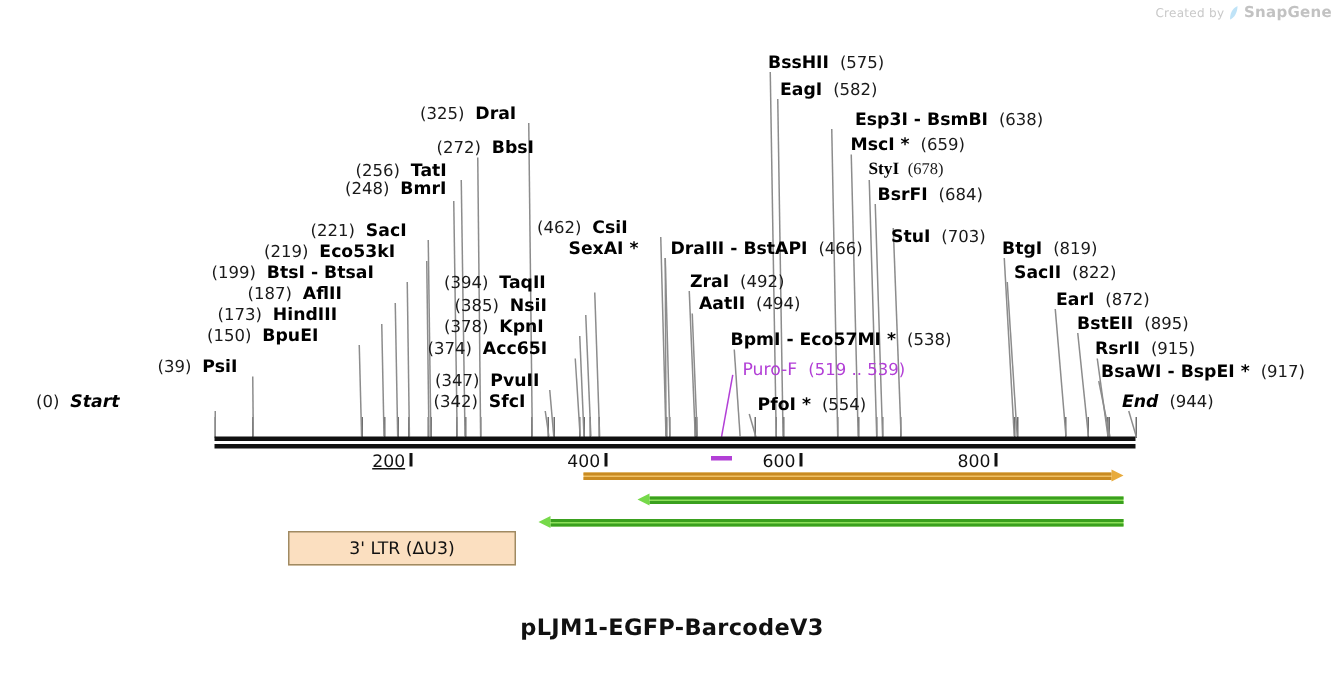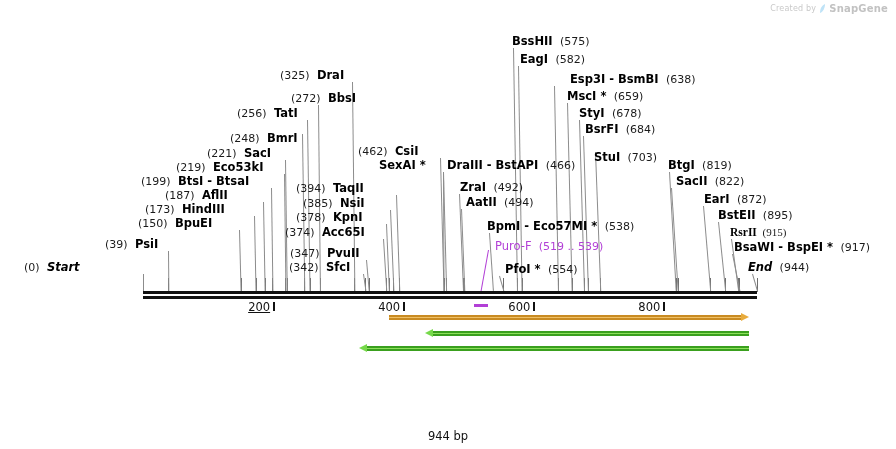--- a/index.html
+++ b/index.html
@@ -178,21 +178,21 @@
 
   <div class="labels" id="labels">
       <div class="lbl" style="left: 24px; top: 241px;"><span class="pos">(0)</span>&nbsp;&nbsp;<span class="ital">Start</span></div>
       <div class="lbl" style="left: 105px; top: 218px;"><span class="pos">(39)</span>&nbsp;&nbsp;<span class="enz">PsiI</span></div>
       <div class="lbl" style="left: 138px; top: 197px;"><span class="pos">(150)</span>&nbsp;&nbsp;<span class="enz">BpuEI</span></div>
       <div class="lbl" style="left: 145px; top: 183px;"><span class="pos">(173)</span>&nbsp;&nbsp;<span class="enz">HindIII</span></div>
       <div class="lbl" style="left: 165px; top: 169px;"><span class="pos">(187)</span>&nbsp;&nbsp;<span class="enz">AflII</span></div>
       <div class="lbl" style="left: 141px; top: 155px;"><span class="pos">(199)</span>&nbsp;&nbsp;<span class="enz">BtsI - BtsaI</span></div>
       <div class="lbl" style="left: 176px; top: 141px;"><span class="pos">(219)</span>&nbsp;&nbsp;<span class="enz">Eco53kI</span></div>
       <div class="lbl" style="left: 207px; top: 127px;"><span class="pos">(221)</span>&nbsp;&nbsp;<span class="enz">SacI</span></div>
-      <div class="lbl" style="left: 230px; top: 112px;"><span class="pos">(248)</span>&nbsp;&nbsp;<span class="enz">BmrI</span></div>
+      <div class="lbl" style="left: 230px; top: 99px;"><span class="pos">(248)</span>&nbsp;&nbsp;<span class="enz">BmrI</span></div>
       <div class="lbl" style="left: 237px; top: 87px;"><span class="pos">(256)</span>&nbsp;&nbsp;<span class="enz">TatI</span></div>
       <div class="lbl" style="left: 243px; top: 72px; margin-left: 48px;"><span class="pos">(272)</span>&nbsp;&nbsp;<span class="enz">BbsI</span></div>
       <div class="lbl" style="left: 280px; top: 49px;"><span class="pos">(325)</span>&nbsp;&nbsp;<span class="enz">DraI</span></div>
       <div class="lbl" style="left: 289px; top: 241px;"><span class="pos">(342)</span>&nbsp;&nbsp;<span class="enz">SfcI</span></div>
       <div class="lbl" style="left: 290px; top: 227px;"><span class="pos">(347)</span>&nbsp;&nbsp;<span class="enz">PvuII</span></div>
       <div class="lbl" style="left: 285px; top: 206px;"><span class="pos">(374)</span>&nbsp;&nbsp;<span class="enz">Acc65I</span></div>
       <div class="lbl" style="left: 296px; top: 191px;"><span class="pos">(378)</span>&nbsp;&nbsp;<span class="enz">KpnI</span></div>
       <div class="lbl" style="left: 303px; top: 177px;"><span class="pos">(385)</span>&nbsp;&nbsp;<span class="enz">NsiI</span></div>
       <div class="lbl" style="left: 296px; top: 162px;"><span class="pos">(394)</span>&nbsp;&nbsp;<span class="enz">TaqII</span></div>
       <div class="lbl" style="left: 358px; top: 125px;"><span class="pos">(462)</span>&nbsp;&nbsp;<span class="enz">CsiI</span></div>
@@ -200,28 +200,28 @@
       <div class="lbl" style="left: 447px; top: 139px; text-align: center;"><span class="enz">DraIII - BstAPI</span>&nbsp;&nbsp;<span class="pos">(466)</span></div>
       <div class="lbl" style="left: 460px; top: 161px;"><span class="enz">ZraI</span>&nbsp;&nbsp;<span class="pos">(492)</span></div>
       <div class="lbl" style="left: 466px; top: 176px;"><span class="enz">AatII</span>&nbsp;&nbsp;<span class="pos">(494)</span></div>
       <div class="lbl" style="left: 487px; top: 200px;"><span class="enz">BpmI - Eco57MI *</span>&nbsp;&nbsp;<span class="pos">(538)</span></div>
       <div class="lbl primer" style="left: 495px; top: 220px;"><span class="enz">Puro-F</span>&nbsp;&nbsp;<span class="pos">(519 .. 539)</span></div>
       <div class="lbl" style="left: 505px; top: 243px;"><span class="enz">PfoI *</span>&nbsp;&nbsp;<span class="pos">(554)</span></div>
       <div class="lbl" style="left: 512px; top: 15px;"><span class="enz">BssHII</span>&nbsp;&nbsp;<span class="pos">(575)</span></div>
       <div class="lbl" style="left: 520px; top: 33px;"><span class="enz">EagI</span>&nbsp;&nbsp;<span class="pos">(582)</span></div>
       <div class="lbl" style="left: 570px; top: 53px;"><span class="enz">Esp3I - BsmBI</span>&nbsp;&nbsp;<span class="pos">(638)</span></div>
       <div class="lbl" style="left: 567px; top: 70px;"><span class="enz">MscI *</span>&nbsp;&nbsp;<span class="pos">(659)</span></div>
-      <div class="lbl" style="left: 579px; top: 87px;"><span class="enz">StyI</span>&nbsp;&nbsp;<span class="pos">(678)</span></div>
+      <div class="lbl" style="left: 579px; top: 87px; font-family: Liberation Serif, serif;"><span class="enz">StyI</span>&nbsp;&nbsp;<span class="pos">(678)</span></div>
       <div class="lbl" style="left: 585px; top: 103px;"><span class="enz">BsrFI</span>&nbsp;&nbsp;<span class="pos">(684)</span></div>
       <div class="lbl" style="left: 594px; top: 119px; margin-top: 12px;"><span class="enz">StuI</span>&nbsp;&nbsp;<span class="pos">(703)</span></div>
       <div class="lbl" style="left: 668px; top: 139px;"><span class="enz">BtgI</span>&nbsp;&nbsp;<span class="pos">(819)</span></div>
       <div class="lbl" style="left: 676px; top: 155px;"><span class="enz">SacII</span>&nbsp;&nbsp;<span class="pos">(822)</span></div>
       <div class="lbl" style="left: 704px; top: 173px;"><span class="enz">EarI</span>&nbsp;&nbsp;<span class="pos">(872)</span></div>
       <div class="lbl" style="left: 718px; top: 189px;"><span class="enz">BstEII</span>&nbsp;&nbsp;<span class="pos">(895)</span></div>
-      <div class="lbl" style="left: 730px; top: 206px; font-family: Liberation Serif, serif;"><span class="enz">RsrII</span>&nbsp;&nbsp;<span class="pos">(915)</span></div>
+      <div class="lbl" style="left: 730px; top: 206px;"><span class="enz">RsrII</span>&nbsp;&nbsp;<span class="pos">(915)</span></div>
       <div class="lbl" style="left: 734px; top: 221px;"><span class="enz">BsaWI - BspEI *</span>&nbsp;&nbsp;<span class="pos">(917)</span></div>
       <div class="lbl" style="left: 748px; top: 241px;"><span class="ital">End</span>&nbsp;&nbsp;<span class="pos">(944)</span></div>
     </div>
 
   <div class="seqline seq-top"></div>
   <div class="seqline seq-bot"></div>
 
   <div id="axis">
       <div class="axis-tick" style="left: 273.1px;"></div>
       <div class="axis-num" style="left: 273.1px; text-decoration: underline;">200</div>
@@ -243,16 +243,17 @@
       <div class="arrow green" style="left: 425px; top: 329px; width: 324px;">
         <div class="shaft" style="left: 8px; width: 316px;"></div>
         <div class="head" style="left: 0px;"></div>
       </div>
       <div class="arrow green" style="left: 359px; top: 344px; width: 390px;">
         <div class="shaft" style="left: 8px; width: 382px;"></div>
         <div class="head" style="left: 0px;"></div>
       </div>
     </div>
 
-
-  <div class="footer plasmid-len">944 bp</div>
+  <div class="ltrbox" id="ltrbox" style="left: 192px; width: 152px; top: 354px;">3' LTR (ΔU3)</div>
+
+  <div class="footer plasmid-name">pLJM1-EGFP-BarcodeV3</div>
 
 </div>
 
 </body></html>

